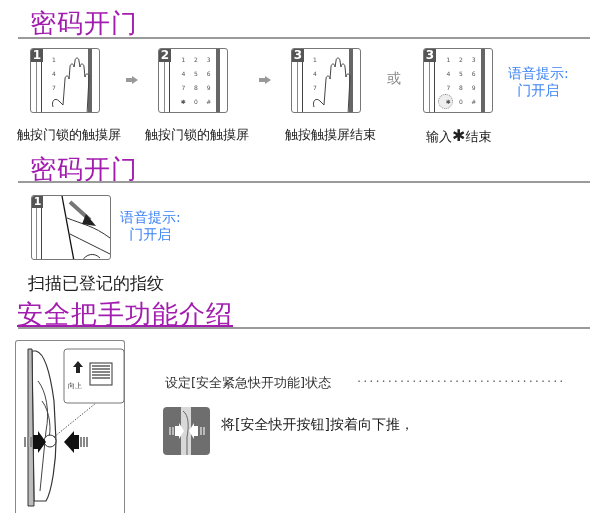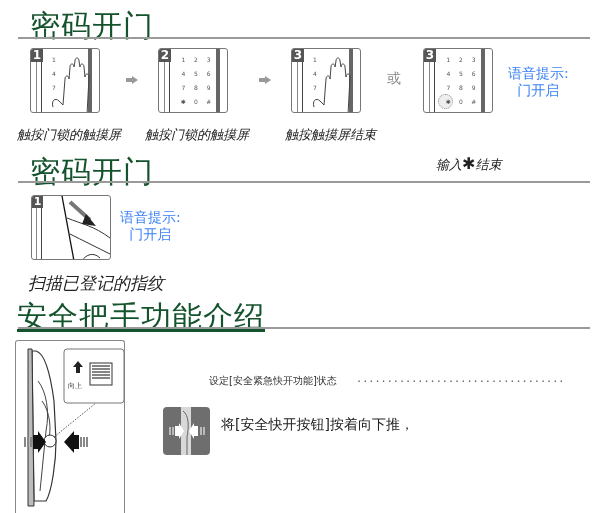--- a/index.html
+++ b/index.html
@@ -1,41 +1,41 @@
 <!DOCTYPE html>
 <html><head>
 <meta charset="utf-8">
 <style>
   * { box-sizing: border-box; margin: 0; padding: 0; }
   html, body { width: 600px; height: 513px; background: #ffffff; overflow: hidden; }
   body { position: relative; font-family: "DejaVu Sans", "Liberation Sans", sans-serif; color: #222; }
 
-  .section-title { position: absolute; left: 30px; font-size: 30px; color: #14532d; letter-spacing: 1px; font-weight: normal; }
+  .section-title { position: absolute; left: 30px; font-size: 26px; color: #a21caf; letter-spacing: 1px; font-weight: normal; }
   .rule { position: absolute; left: 18px; right: 10px; height: 2px; background: #9a9a9a; }
 
   
   .panel { position: absolute; width: 70px; height: 65px; border: 1.5px solid #777; border-radius: 3px; background: #fff; overflow: hidden; }
   .panel .num { position: absolute; left: 0; top: 0; width: 12px; height: 13px; background: #555; color: #fff; font-size: 12px; line-height: 13px; text-align: center; font-weight: bold; }
   .panel .lstrip { position: absolute; left: 5px; top: 13px; bottom: 0; width: 6px; border-left: 1px solid #888; border-right: 1.5px solid #444; }
   .panel .rstrip { position: absolute; right: 7px; top: 0; bottom: 0; width: 4px; background: #666; }
   .panel .keys { position: absolute; left: 18px; top: 6px; width: 38px; display: grid; grid-template-columns: repeat(3, 1fr); row-gap: 4px; font-size: 6px; color: #555; text-align: center; }
   .panel .keys span { height: 10px; line-height: 10px; }
   .panel .hand { position: absolute; left: 16px; top: 6px; }
   .panel .star-circle { position: absolute; left: 14px; top: 45px; width: 15px; height: 15px; border: 1px dotted #888; border-radius: 50%; background: #eee; }
 
-  .caption { position: absolute; font-size: 13px; color: #222; white-space: nowrap; font-style: italic; }
+  .caption { position: absolute; font-size: 13px; color: #222; white-space: nowrap; }
   .arrow-small { position: absolute; width: 12px; height: 8px; }
   .or-text { position: absolute; font-size: 14px; color: #888; }
   .voice { position: absolute; font-size: 14px; color: #3b82f6; text-align: center; line-height: 17px; }
 
   .fp-panel { position: absolute; left: 31px; top: 195px; width: 80px; height: 65px; border: 1.5px solid #777; border-radius: 3px; overflow: hidden; background:#fff; }
 
   .handle-box { position: absolute; left: 15px; top: 340px; width: 110px; height: 175px; border: 1.5px solid #888; border-bottom: none; border-radius: 3px 3px 0 0; background: #fff; }
 
-  .status-line { position: absolute; left: 165px; top: 374px; font-size: 10px; color: #333; white-space: nowrap; margin-left: 44px; }
+  .status-line { position: absolute; left: 165px; top: 374px; font-size: 13px; color: #333; white-space: nowrap; }
   .dots { position: absolute; left: 357px; top: 374px; width: 213px; font-size: 13px; color: #666; letter-spacing: 2px; overflow: hidden; white-space: nowrap; }
   .step-icon { position: absolute; left: 163px; top: 407px; width: 47px; height: 48px; border-radius: 4px; background: #6e6e6e; overflow: hidden; }
   .step-text { position: absolute; left: 221px; top: 413px; font-size: 14px; color: #222; line-height: 23px; white-space: nowrap; }
 </style>
 </head>
 <body>
 
 <div class="section-title" style="top:6px;">密码开门</div>
 <div class="rule" style="top:37px;"></div>
 
@@ -110,21 +110,21 @@
     <span>5</span>
     <span>6</span>
     <span>7</span>
     <span>8</span>
     <span>9</span>
     <span>✱</span>
     <span>0</span>
     <span>#</span>
   </div>
 </div>
-<div class="caption" style="left:436px; top:126px;margin-top:28px;">
+<div class="caption" style="left:426px; top:126px;">
   <span>输入</span><span style="font-weight:bold; font-size:16px;">✱</span><span>结束</span>
 </div>
 
 <div class="voice" style="left:508px; top:65px;">
   <div>语音提示:</div>
   <div>门开启</div>
 </div>
 
 <div class="section-title" style="top:152px;">密码开门</div>
 <div class="rule" style="top:181px;"></div>

